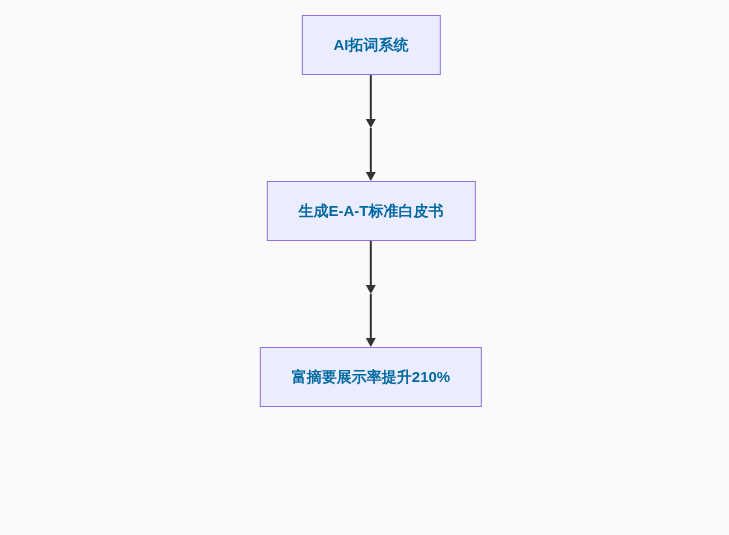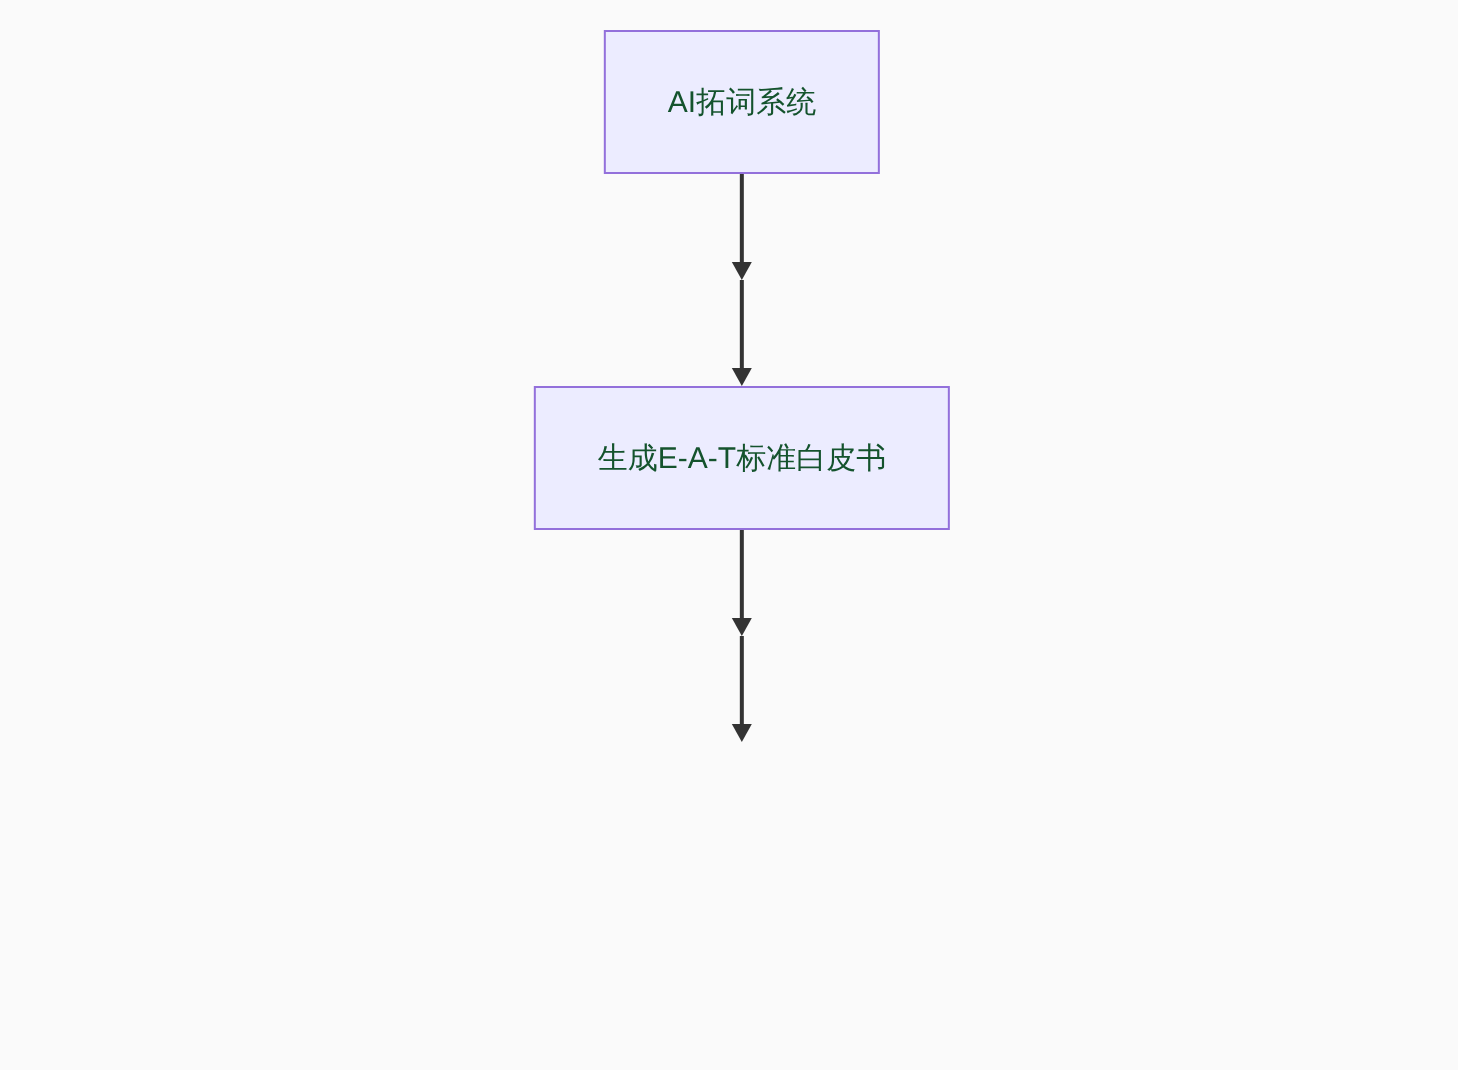--- a/index.html
+++ b/index.html
@@ -14,30 +14,31 @@
     position: absolute;
     left: 371px;
     top: 15px;
     transform: translateX(-50%);
     display: flex;
     flex-direction: column;
     align-items: center;
   }
 
   .node {
-    height: 72px;
+    height: 60px;
     padding: 0 31px;
     background: #ececff;
     border: 1.5px solid #9370db;
     display: flex;
     align-items: center;
     justify-content: center;
     font-size: 15px;
-    color: #14532d;
+    color: #0369a1;
     white-space: nowrap;
+    font-weight: bold;
   }
 
   .arrow {
     height: 53px;
     display: flex;
     flex-direction: column;
     align-items: center;
   }
   .arrow-line {
     width: 2px;
@@ -79,14 +80,17 @@
     <div class="arrow-line"></div>
     <div class="arrow-head"></div>
   </div>
 
 
   <div class="arrow">
     <div class="arrow-line"></div>
     <div class="arrow-head"></div>
   </div>
 
+  <div class="node">
+    <span>富摘要展示率提升210%</span>
+  </div>
 
 </div>
 
 </body></html>

